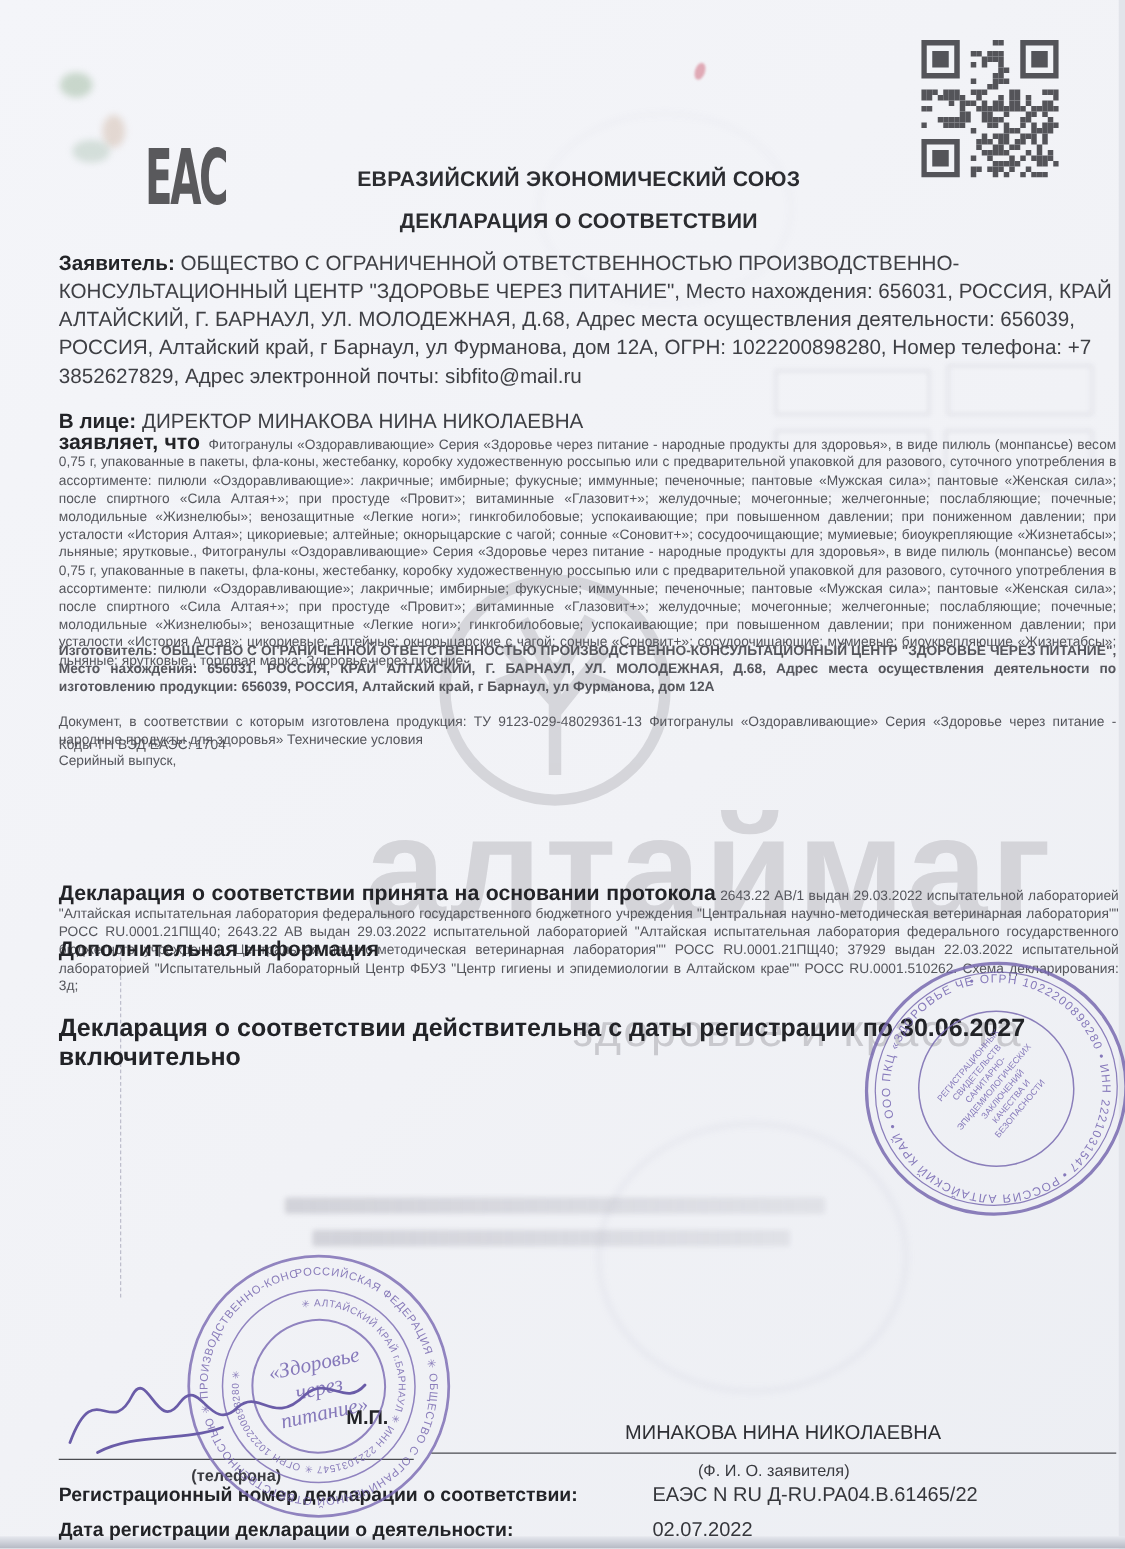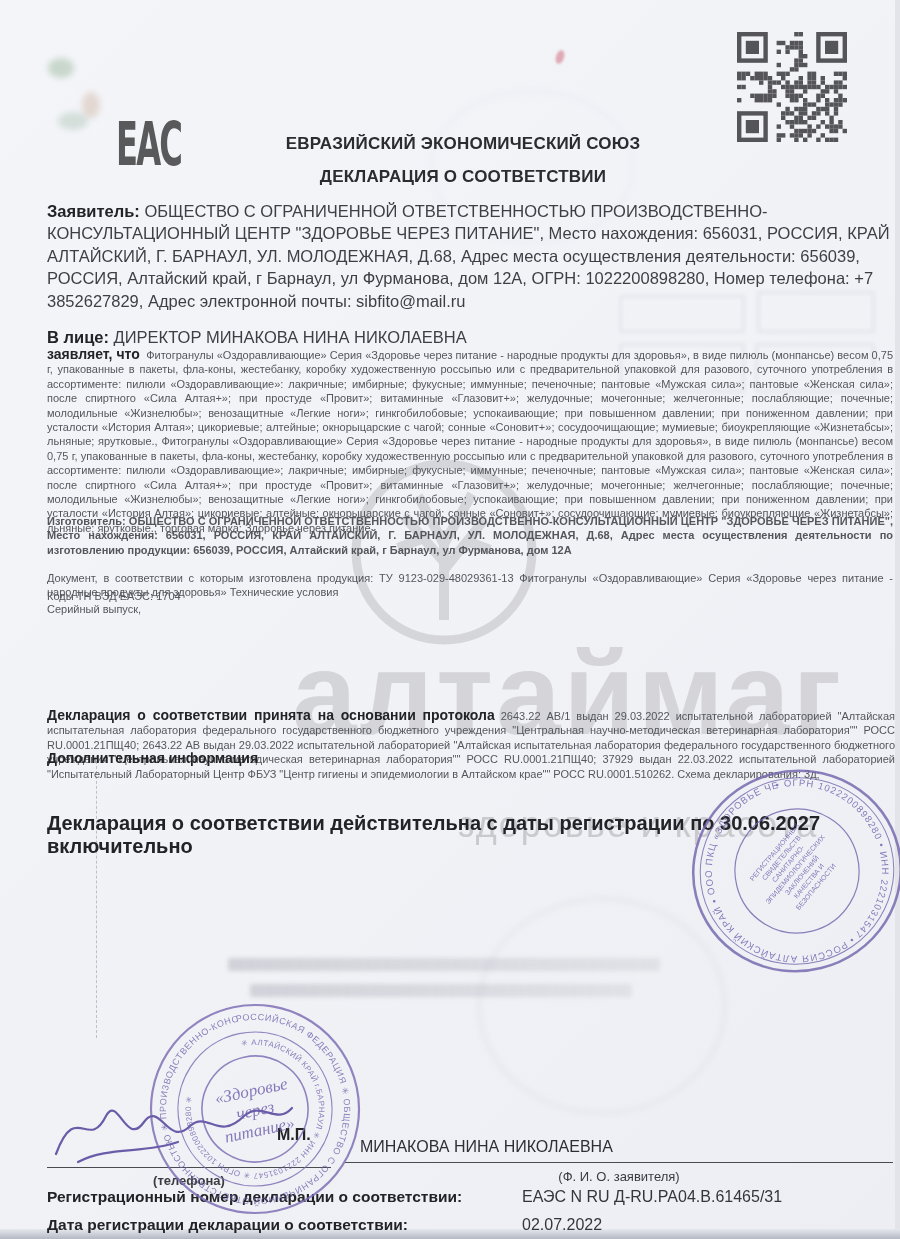--- a/index.html
+++ b/index.html
@@ -14,21 +14,21 @@
        letter-spacing:-3px;transform:scale(.62,1.18);transform-origin:left top;
        font-family:"DejaVu Sans",sans-serif;}
   .titles{left:0;top:0;width:900px;text-align:center;padding-left:26px;box-sizing:border-box;}
   .title1{top:134px;font-size:17px;font-weight:bold;color:#2b2c30;letter-spacing:.2px;}
   .title2{top:167px;font-size:17px;font-weight:bold;color:#2b2c30;letter-spacing:.2px;}
   
   .z3{z-index:3;}
   p.big{margin:0;font-size:16.5px;line-height:22.4px;color:#3e3f44;}
   p.big b{color:#222327;}
   p.small{margin:0;font-size:11px;line-height:14.4px;color:#55565c;text-align:justify;}
-  .lbl15{font-size:14px;color:#222327;}
+  .lbl15{font-size:17px;color:#222327;}
   .bold16{font-size:20px;font-weight:bold;color:#222327;line-height:23px;}
   .caption{font-size:13px;color:#3a3b40;font-weight:bold;}
   .line{background:#4a4b50;height:1px;}
   
   .wm{z-index:1;}
   .wm-word{left:292px;top:636px;font-size:116px;font-weight:bold;color:#cbcbd0;opacity:.75;letter-spacing:3px;line-height:1;}
   .wm-tag{left:458px;top:760px;font-size:36px;color:#c5c5ca;opacity:.9;letter-spacing:2px;margin-top:44px;}
   
   .stamp{z-index:4;opacity:.82;}
   .sig{z-index:5;}
@@ -349,24 +349,24 @@
   <svg class="abs sig" style="left:48px;top:1082px;" width="250" height="90" viewBox="0 0 250 90">
     <g stroke="#6a5ca8" stroke-width="2.2" fill="none" stroke-linecap="round">
       <path d="M8,72 C28,18 40,70 58,34 C70,12 78,66 96,40 C112,18 120,66 142,44 C160,28 170,60 196,34 C214,18 228,44 244,26"></path>
       <path d="M30,80 C60,64 96,72 130,60"></path>
     </g>
   </svg>
 
   <div class="abs z3" style="left:277px;top:1126px;font-size:16px;font-weight:bold;color:#222327;">М.П.</div>
   <div class="abs line z3" style="left:47px;top:1167px;width:284px;"></div>
   <div class="abs caption z3" style="left:47px;top:1173px;width:284px;text-align:center;">(телефона)</div>
-  <div class="abs z3" style="left:345px;top:1138px;width:548px;text-align:left;padding-left:15px;box-sizing:border-box;font-size:16px;color:#2e2f34;">МИНАКОВА НИНА НИКОЛАЕВНА</div>
+  <div class="abs z3" style="left:345px;top:1138px;width:548px;text-align:center;padding-left:15px;box-sizing:border-box;font-size:16px;color:#2e2f34;">МИНАКОВА НИНА НИКОЛАЕВНА</div>
   <div class="abs line z3" style="left:345px;top:1162px;width:548px;"></div>
   <div class="abs z3" style="left:47px;top:1188px;font-size:15.5px;font-weight:bold;color:#222327;">Регистрационный номер декларации о соответствии:</div>
 
   <div class="abs caption z3" style="left:345px;top:1169px;width:548px;text-align:center;font-weight:normal;">(Ф. И. О. заявителя)</div>
-  <div class="abs z3" style="left:522px;top:1188px;font-size:16px;color:#35363b;">ЕАЭС N RU Д-RU.РА04.В.61465/31</div>
-  <div class="abs z3" style="left:47px;top:1216px;font-size:15.5px;font-weight:bold;color:#222327;">Дата регистрации декларации о соответствии:</div>
+  <div class="abs z3" style="left:522px;top:1188px;font-size:16px;color:#35363b;">ЕАЭС N RU Д-RU.РА04.В.61465/22</div>
+  <div class="abs z3" style="left:47px;top:1216px;font-size:15.5px;font-weight:bold;color:#222327;">Дата регистрации декларации о деятельности:</div>
   <div class="abs z3" style="left:522px;top:1216px;font-size:16px;color:#35363b;">02.07.2022</div>
 
   <div class="abs strip-r"></div>
   <div class="abs strip-b"></div>
 </div>
 
 </body></html>

